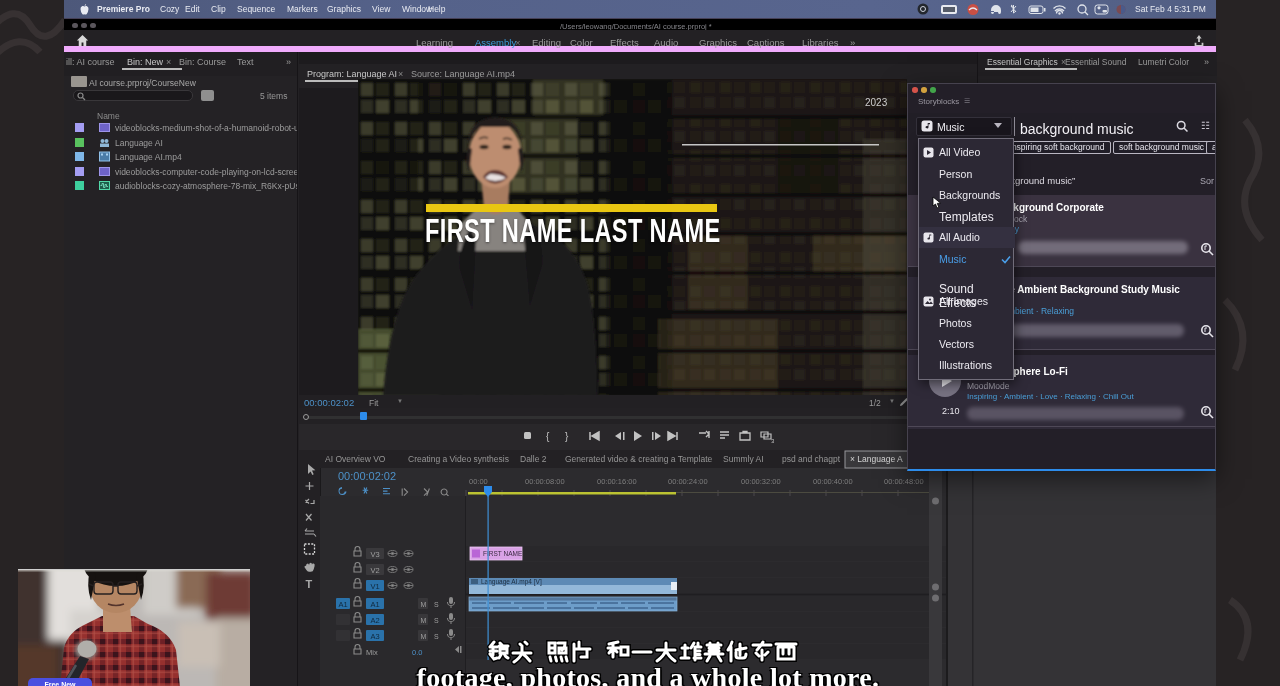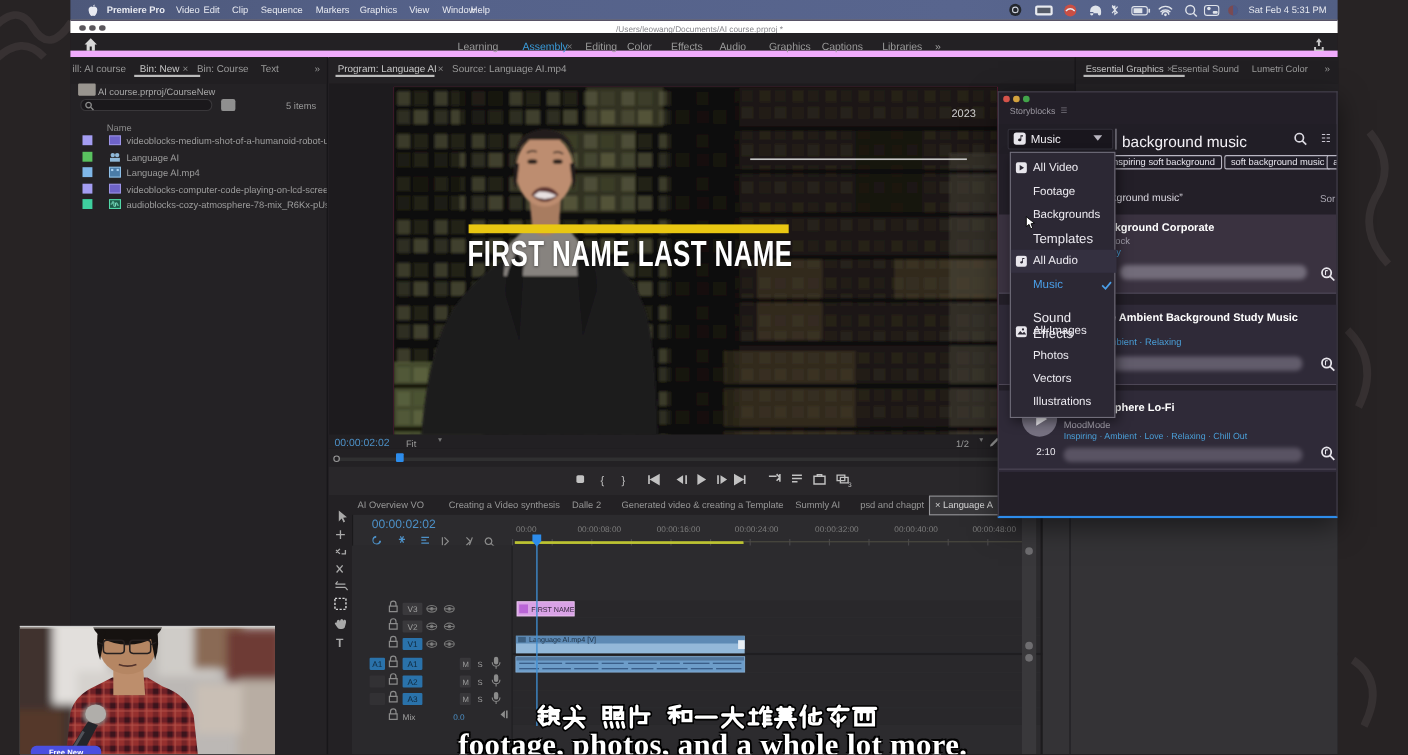--- a/index.html
+++ b/index.html
@@ -4,21 +4,21 @@
 <style>
 html,body{margin:0;padding:0;background:#272324;width:1280px;height:686px;overflow:hidden;}
 *{box-sizing:border-box;font-family:"Liberation Sans",sans-serif;}
 .abs{position:absolute;}
 #stage{position:relative;width:1280px;height:686px;background:#272324;overflow:hidden;}
 
 #macbar{left:64px;top:0;width:1152px;height:18px;background:linear-gradient(90deg,#4d587a,#55628a 30%,#58658e 70%,#525f84);color:#e9ebf2;font-size:8.5px;}
 #macbar .mi{position:absolute;top:4px;}
 
 #win{left:64px;top:18px;width:1152px;height:668px;background:#232124;}
-#titlebar{left:0;top:0;width:1152px;height:12px;background:#ffffff;border-top:1px solid #454056;}
+#titlebar{left:0;top:0;width:1152px;height:12px;background:#000000;border-top:1px solid #454056;}
 .tl{position:absolute;top:3.5px;width:5.5px;height:5.5px;border-radius:50%;background:#5a565c;}
 #wsbar{left:0;top:12px;width:1152px;height:22px;background:#232124;border-bottom:6px solid #f0abfc;color:#9b9b9b;font-size:9.5px;}
 #wsbar .ws{position:absolute;top:7px;}
 
 .tabbar{background:#232124;color:#9a9a9a;font-size:9px;}
 .ptab{position:absolute;top:5px;}
 .panel{background:#242225;}
 
 #leftp{left:0;top:34px;width:234px;height:634px;background:#242225;border-right:1px solid #161417;overflow:hidden;}
 
@@ -51,21 +51,21 @@
       <path d="M1230,600 Q1260,620 1240,660"></path>
       <path d="M40,640 Q60,660 45,686"></path>
     </g>
   </svg>
 
   <div class="abs" id="macbar">
     <svg class="abs" style="left:15px;top:3px" width="11" height="12" viewBox="0 0 11 12">
         <path d="M5.5 3 q0.2 -1.6 1.6 -2 q0.3 1.6 -1.6 2 z M5.5 3.4 q1 -0.8 2.2 -0.3 q2 0.8 1.8 3 q-0.2 2.8 -1.6 4.6 q-0.9 1.2 -1.9 0.7 q-0.5 -0.25 -1 0 q-1 0.5 -1.9 -0.7 Q1.7 8.9 1.5 6.1 q-0.2 -2.2 1.8 -3 q1.2 -0.5 2.2 0.3 z" fill="#e9ebf2"></path>
       </svg>
     <b class="mi" style="left:33px;font-size:8.5px">Premiere Pro</b>
-    <span class="mi" style="left:96px">Video</span>
+    <span class="mi" style="left:96px">Cozy</span>
     <span class="mi" style="left:121px">Edit</span>
     <span class="mi" style="left:147px">Clip</span>
     <span class="mi" style="left:173px">Sequence</span>
     <span class="mi" style="left:223px">Markers</span>
     <span class="mi" style="left:263px">Graphics</span>
     <span class="mi" style="left:308px">View</span>
     <span class="mi" style="left:338px">Window</span>
     <span class="mi" style="left:364px">Help</span>
     <svg class="abs" style="left:853px;top:3px" width="370" height="13">
       <circle cx="6" cy="6" r="5.5" fill="#23272e"></circle>
@@ -170,21 +170,21 @@
         <div class="abs" style="left:11px;top:61px;width:9px;height:9px;background:#3ecf9e"></div>
         <svg class="abs" style="left:35px;top:60px" width="11" height="11">
             <rect x="0.5" y="1.5" width="10" height="8" fill="#1e5e4a" stroke="#52d8a8" stroke-width="1"></rect>
             <path d="M1.5 5.5 h1.5 v-2 h1.5 v4 h1.5 v-3 h1.5 v2 h1.5" stroke="#7fe8c8" fill="none" stroke-width="0.8"></path>
           </svg>
         <div class="abs" style="left:51px;top:61px;white-space:nowrap">audioblocks-cozy-atmosphere-78-mix_R6Kx-pUs-88A-4</div>
       </div>
     </div>
 
     <div class="abs" id="progp">
-      <div class="abs tabbar" style="left:0;top:0;width:678px;height:24px;">
+      <div class="abs tabbar" style="left:0;top:12px;width:678px;height:24px;">
         <span class="ptab" style="left:8px;color:#c8c8c8">Program: Language AI</span>
           <span class="ptab" style="left:99px;color:#888">×</span>
         <span class="ptab" style="left:112px">Source: Language AI.mp4</span>
         <div class="abs" style="left:6px;top:16px;width:90px;height:1.5px;background:#bbb;"></div>
       </div>
       <div class="abs" id="video">
         <svg width="549" height="317" style="position:absolute;left:0;top:0">
           <defs>
             <filter id="vblur">
                 <feGaussianBlur stdDeviation="1.1"></feGaussianBlur>
@@ -554,21 +554,21 @@
         </svg>
     </div>
 
 
     <div class="abs" style="left:10px;top:54px;width:96px;height:242px;background:#2c2834;border:1px solid #716d7a;box-shadow:2px 4px 10px rgba(0,0,0,.5);z-index:5">
       <svg class="abs" style="left:4px;top:7.5px" width="11" height="11">
           <rect x="0.5" y="0.5" width="10" height="10" rx="2" fill="#e8e6ec"></rect>
           <path d="M4 3 l4 2.5 l-4 2.5 z" fill="#2c2834"></path>
         </svg>
       <div class="abs" style="left:20px;top:7px;color:#eceaf0;font-size:10.5px">All Video</div>
-      <div class="abs" style="left:20px;top:28.5px;color:#eceaf0;font-size:10.5px">Footage</div>
+      <div class="abs" style="left:20px;top:28.5px;color:#eceaf0;font-size:10.5px">Person</div>
       <div class="abs" style="left:20px;top:49.5px;color:#eceaf0;font-size:10.5px">Backgrounds</div>
       <div class="abs" style="left:20px;top:71px;color:#eceaf0;font-size:12px">Templates</div>
       <div class="abs" style="left:0;top:88px;width:96px;height:21px;background:#343040"></div>
         <svg class="abs" style="left:4px;top:93px" width="11" height="11">
           <rect x="0.5" y="0.5" width="10" height="10" rx="2" fill="#e8e6ec"></rect>
           <path d="M7 2.5 v4 a1.3 1 0 1 1 -0.7 -0.9 V2.5 z M7 2.5 h1.3 v1 h-1.3" fill="#2c2834"></path>
         </svg>
       <div class="abs" style="left:20px;top:92px;color:#eceaf0;font-size:10.5px">All Audio</div>
       <div class="abs" style="left:20px;top:113.5px;color:#4a9ee8;font-size:10.5px">Music</div>
       <svg class="abs" style="left:82px;top:116px" width="10" height="9">

